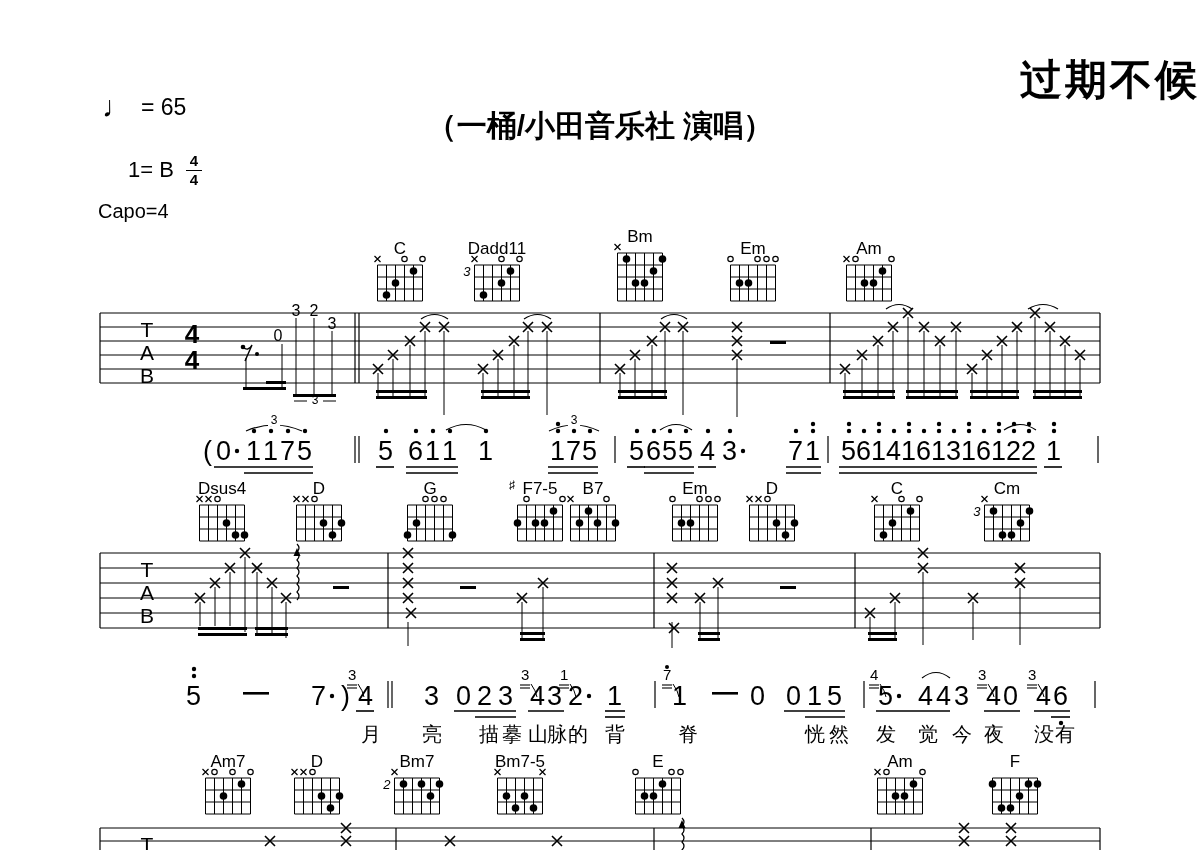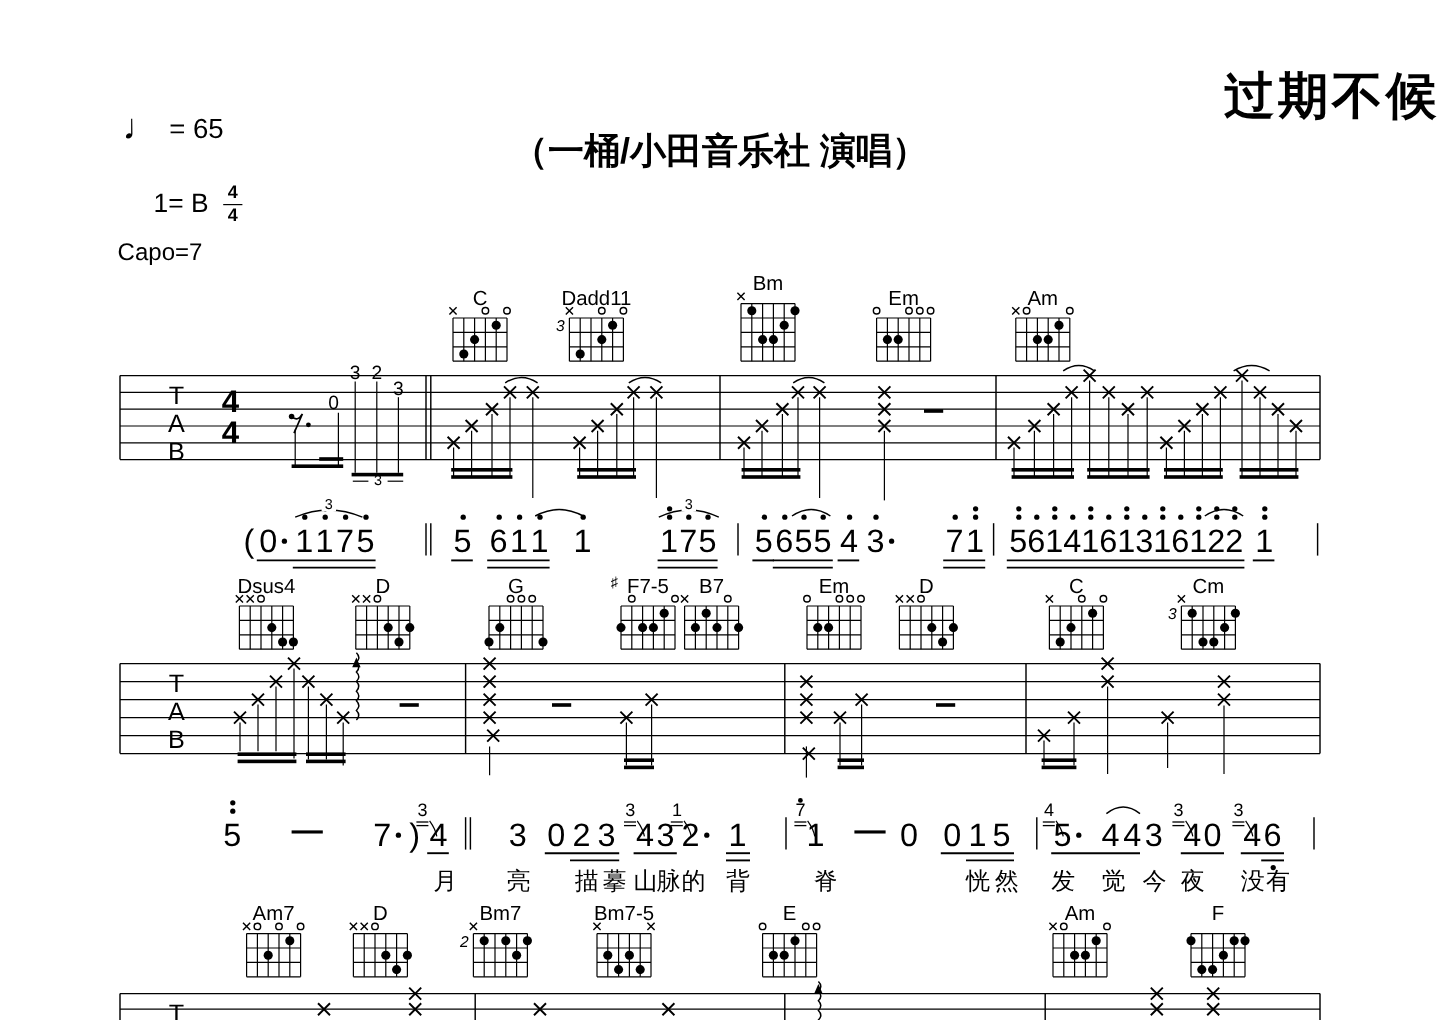--- a/index.html
+++ b/index.html
@@ -29,21 +29,21 @@
   <div class="abs" id="title">过期不候</div>
   <div class="abs" id="subtitle">（一桶/小田音乐社 演唱）</div>
   <div class="abs" id="keyrow">
     <span>1= B</span>
     <span class="frac">
       <span>4</span>
       <span class="fbar"></span>
       <span>4</span>
     </span>
   </div>
-  <div class="abs" id="capo">Capo=7</div>
+  <div class="abs" id="capo">Capo=4</div>
   <svg id="score-svg" class="abs" style="left:0;top:0;" width="1200" height="850">
       <g>
         <line x1="100" y1="313" x2="1100" y2="313" stroke="#000" stroke-width="1"></line>
         <line x1="100" y1="327" x2="1100" y2="327" stroke="#000" stroke-width="1"></line>
         <line x1="100" y1="341" x2="1100" y2="341" stroke="#000" stroke-width="1"></line>
         <line x1="100" y1="355" x2="1100" y2="355" stroke="#000" stroke-width="1"></line>
         <line x1="100" y1="369" x2="1100" y2="369" stroke="#000" stroke-width="1"></line>
         <line x1="100" y1="383" x2="1100" y2="383" stroke="#000" stroke-width="1"></line>
         <text x="147" y="337" font-size="21" fill="#000" font-family="&quot;Liberation Serif&quot;,serif" text-anchor="middle">T</text>
         <text x="147" y="360" font-size="21" fill="#000" font-family="&quot;Liberation Serif&quot;,serif" text-anchor="middle">A</text>

